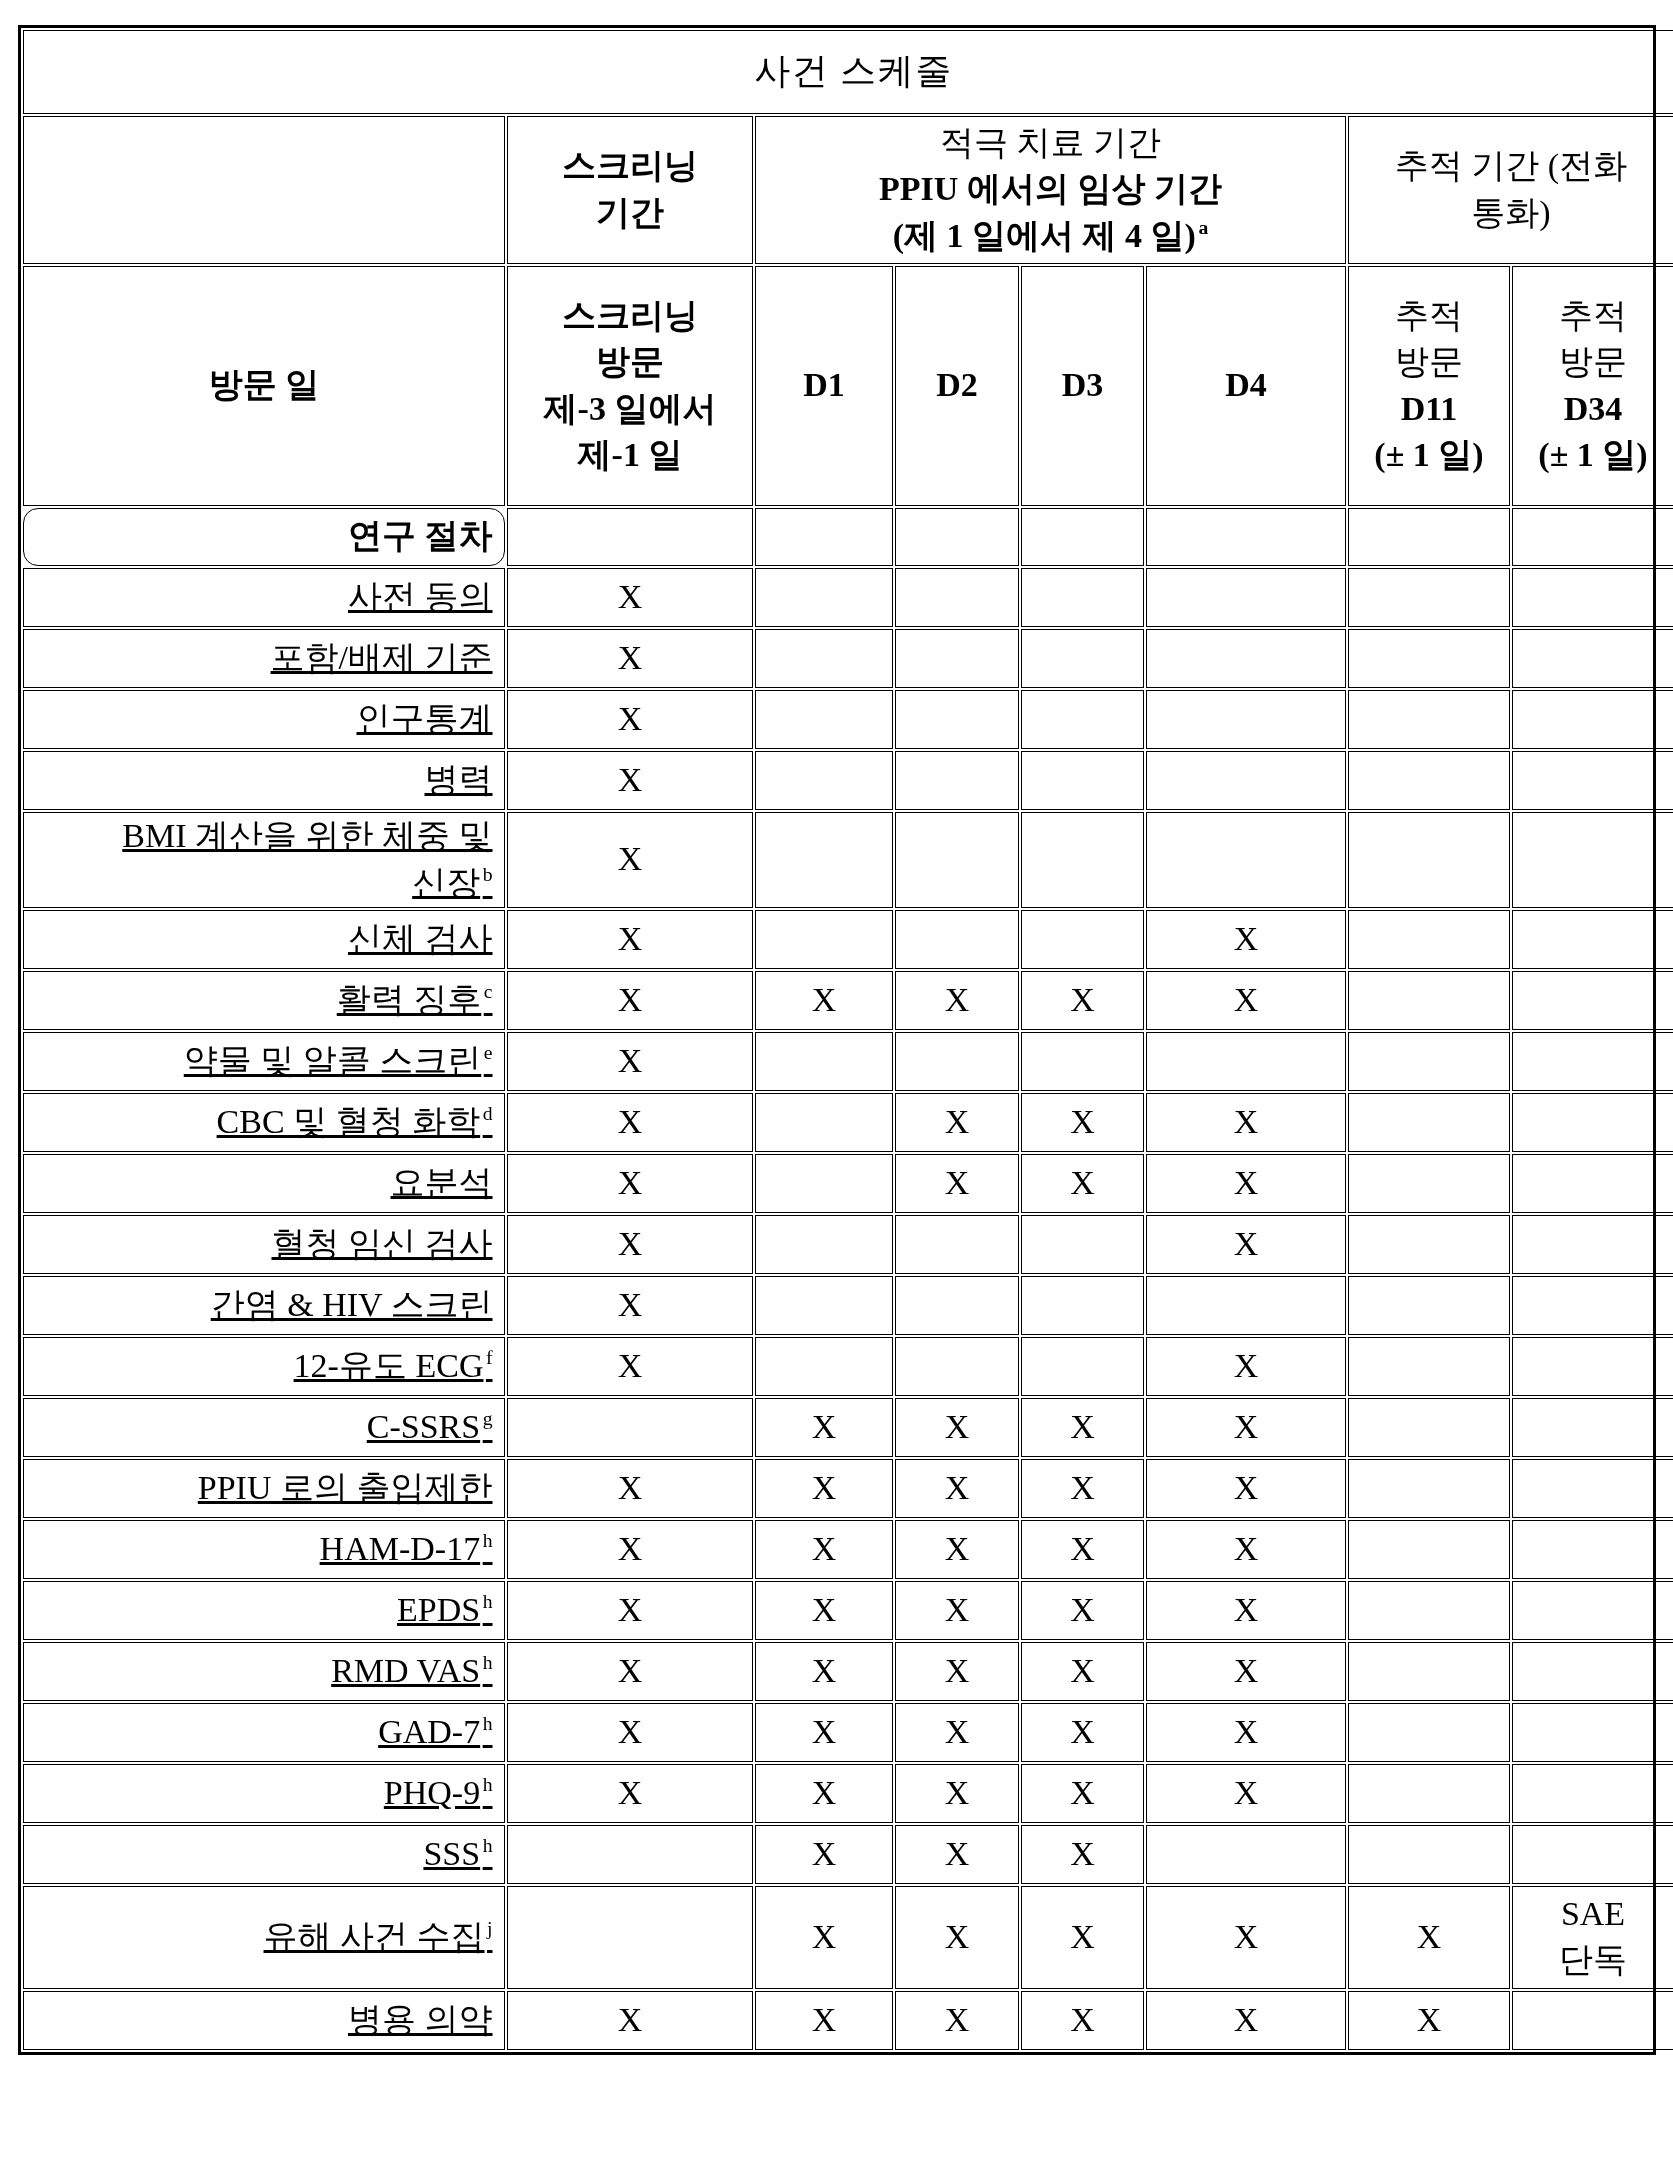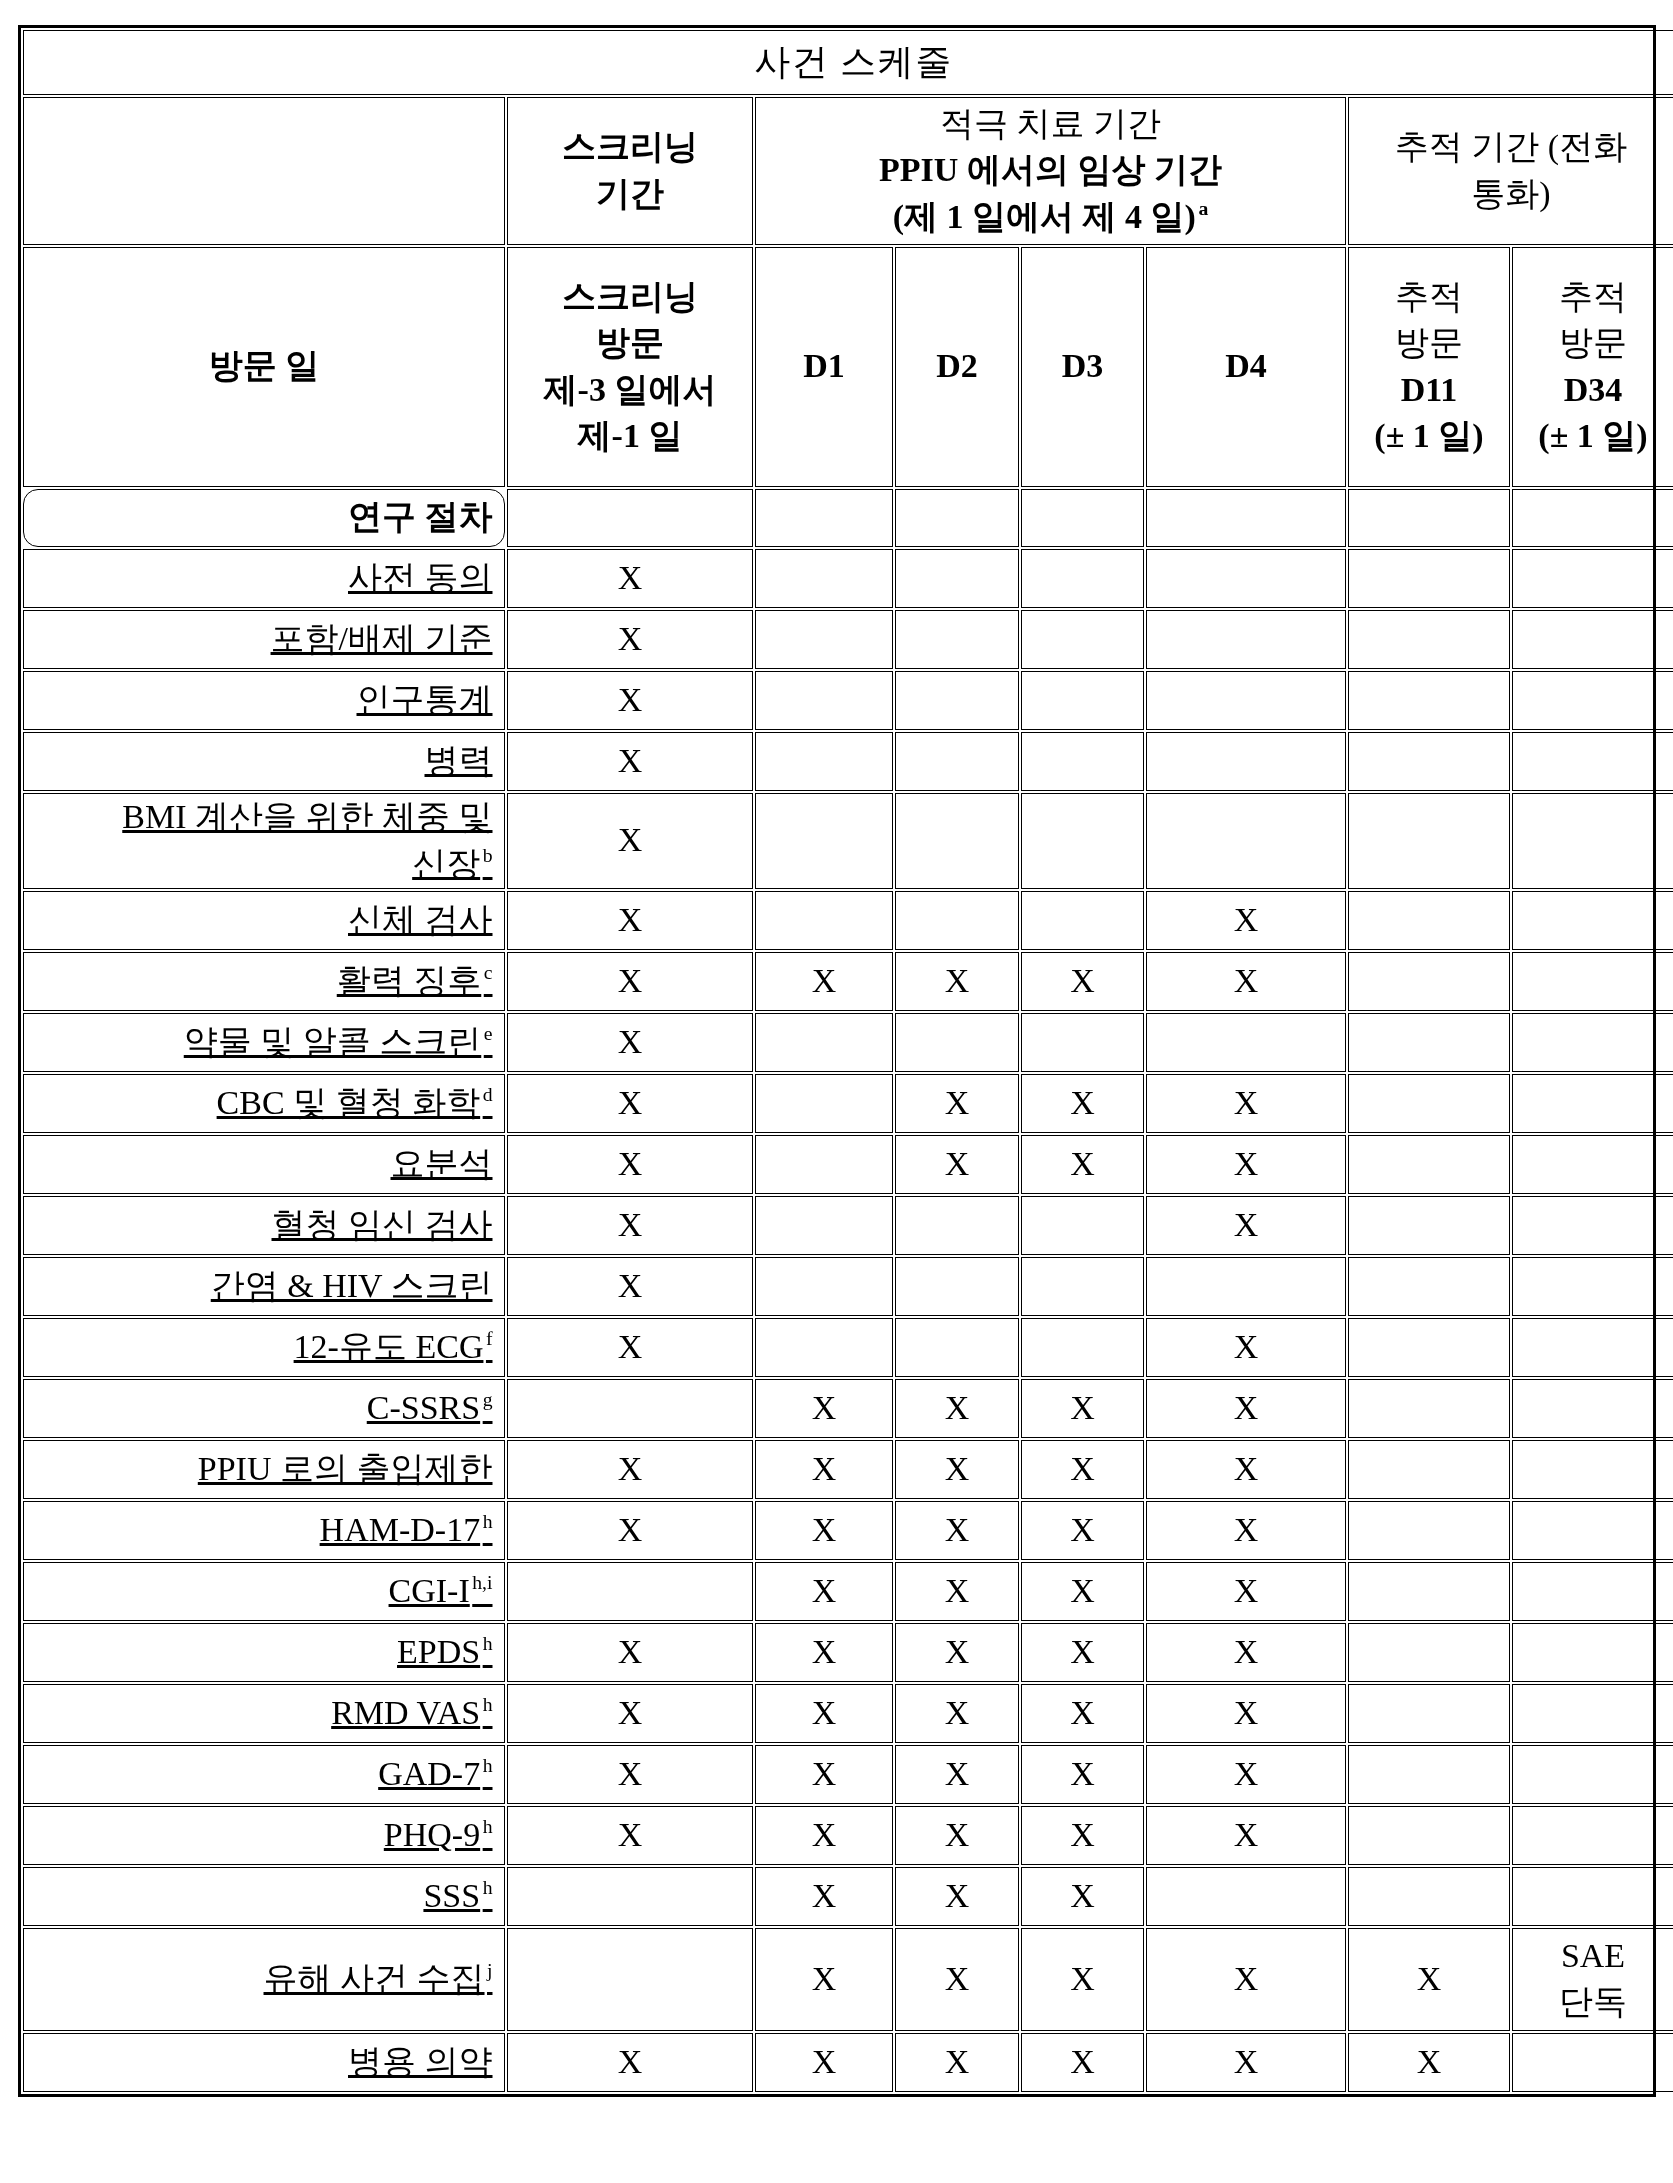--- a/index.html
+++ b/index.html
@@ -38,21 +38,21 @@
     font-size: 34px;
     line-height: 1.36;
     text-align: center;
     vertical-align: middle;
     box-sizing: border-box;
   }
   td.title-cell {
     text-align: right;
     padding-left: 14.8px !important;
     font-size: 36px !important;
-    height: 65px;
+    height: 84px;
     letter-spacing: 1.6px;
   }
   tr.hdr-period td { height: 148px; font-weight: bold; }
   tr.hdr-visit td { height: 240px; font-weight: bold; }
   td.proc {
     text-align: right !important;
     padding-right: 11.5px !important;
     text-decoration: underline;
   }
   td.proc-title {
@@ -301,30 +301,20 @@
           <td class="proc"><span>HAM-D-17</span><sup>h</sup></td>
           <td><span class="mark">X</span></td>
           <td><span class="mark">X</span></td>
           <td><span class="mark">X</span></td>
           <td><span class="mark">X</span></td>
           <td><span class="mark">X</span></td>
           <td></td>
           <td></td>
         </tr>
         <tr class="r">
-          <td class="proc"><span>CGI-I</span><sup>h,i</sup></td>
-          <td></td>
-          <td><span class="mark">X</span></td>
-          <td><span class="mark">X</span></td>
-          <td><span class="mark">X</span></td>
-          <td><span class="mark">X</span></td>
-          <td></td>
-          <td></td>
-        </tr>
-        <tr class="r">
           <td class="proc"><span>EPDS</span><sup>h</sup></td>
           <td><span class="mark">X</span></td>
           <td><span class="mark">X</span></td>
           <td><span class="mark">X</span></td>
           <td><span class="mark">X</span></td>
           <td><span class="mark">X</span></td>
           <td></td>
           <td></td>
         </tr>
         <tr class="r">

